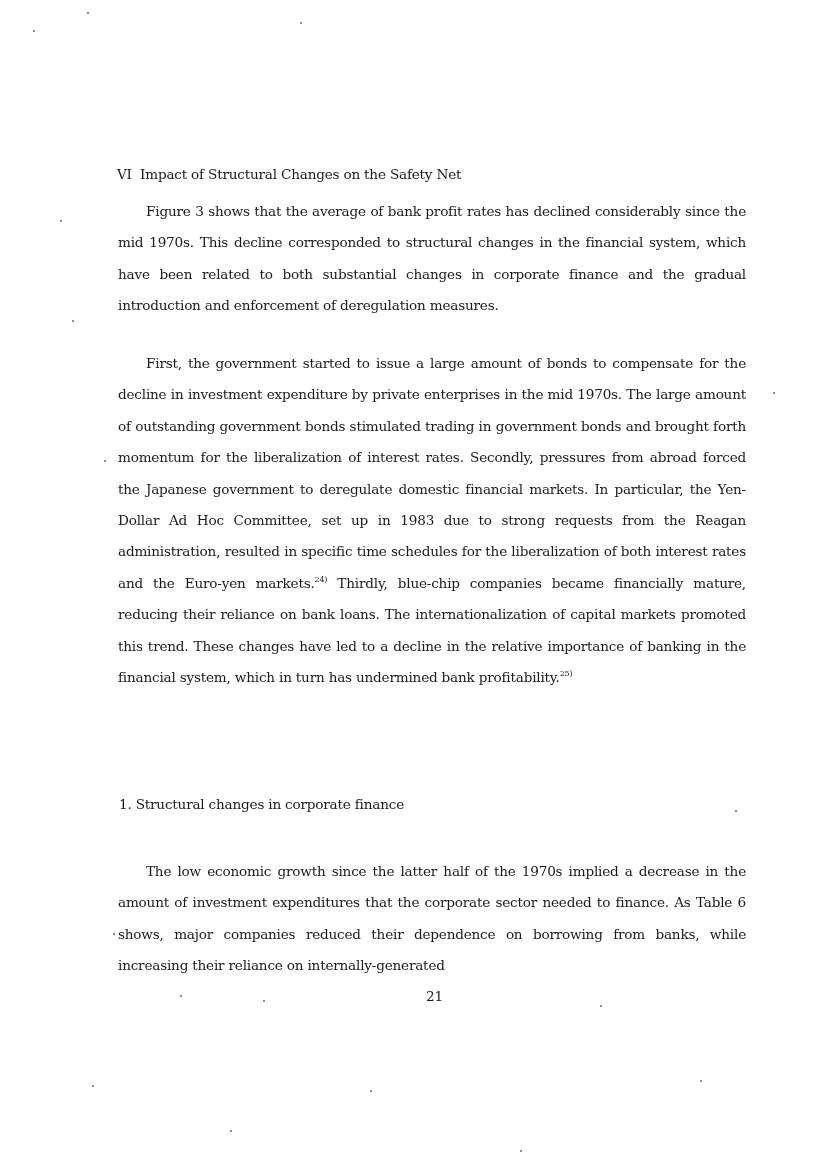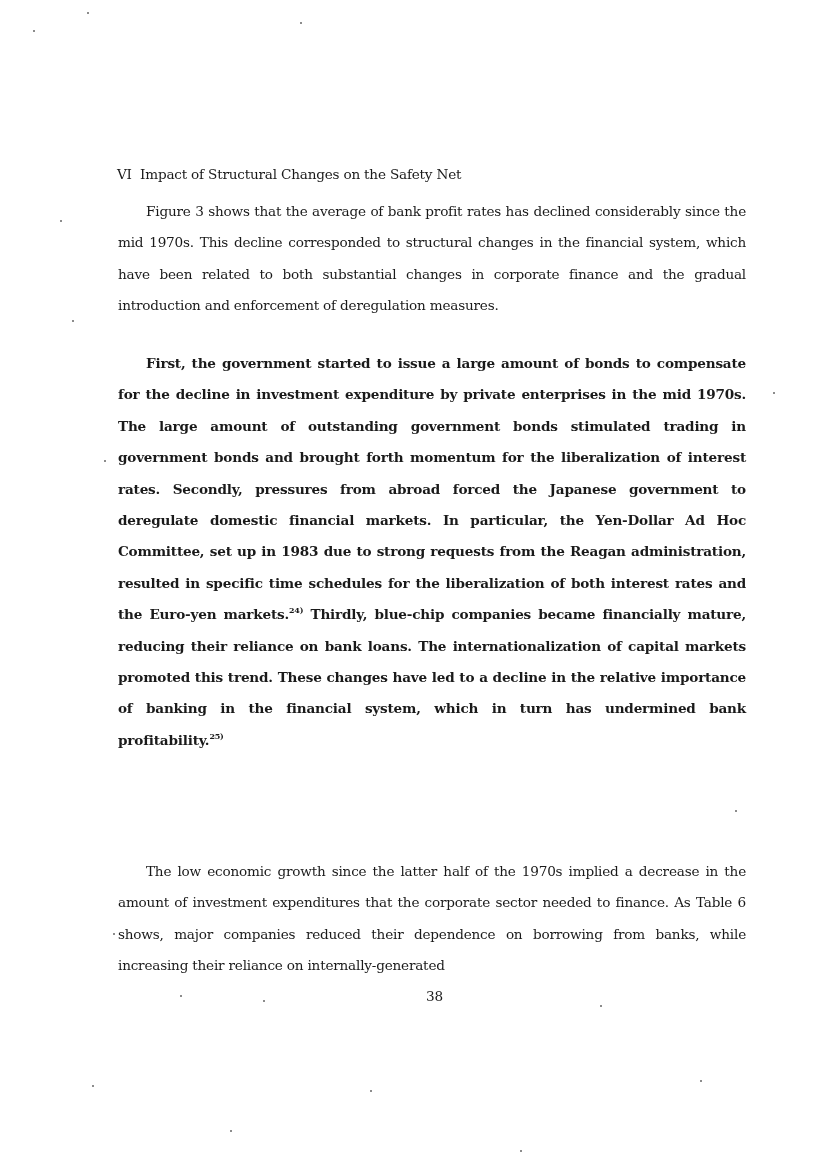--- a/index.html
+++ b/index.html
@@ -3,45 +3,46 @@
   <meta charset="utf-8">
   <style>
     html, body { margin: 0; padding: 0; background: #ffffff; }
     body { width: 827px; height: 1170px; position: relative; overflow: hidden; }
     .page { position: absolute; left: 0; top: 0; width: 827px; height: 944px; background: #fff; }
     .text { font-family: "DejaVu Serif", serif; color: #1a1a1a; font-size: 13.6px; letter-spacing: -0.2px; }
     .heading { position: absolute; left: 117px; top: 166px; width: 640px; white-space: nowrap; }
     .para { position: absolute; left: 118px; width: 628px; line-height: 31.4px; text-align: justify; }
     .para .indent { display: inline-block; width: 28px; }
     .p1 { top: 196px; }
-    .p2 { top: 348px; font-weight: bold; }
+    .p2 { top: 348px; }
     .subheading { position: absolute; left: 119px; top: 796px; white-space: nowrap; }
     .p3 { top: 856px; }
     sup { font-size: 8px; line-height: 0; vertical-align: 6px; }
     .pagenum { position: absolute; left: 426px; top: 988px; font-size: 13.6px; }
     .speck { position: absolute; width: 1.5px; height: 1.5px; background: #777; border-radius: 50%; }
   </style>
 </head>
 <body>
 
 <div class="page">
 
   <div class="heading text">
     <span>VI</span>&nbsp;
     <span>Impact of Structural Changes on the Safety Net</span>
   </div>
 
   <div class="para p1 text"><span class="indent"></span><span>Figure 3 shows that the average of bank profit rates has declined considerably since the mid 1970s. This decline corresponded to structural changes in the financial system, which have been related to both substantial changes in corporate finance and the gradual introduction and enforcement of deregulation measures.</span></div>
 
   <div class="para p2 text"><span class="indent"></span><span>First, the government started to issue a large amount of bonds to compensate for the decline in investment expenditure by private enterprises in the mid 1970s. The large amount of outstanding government bonds stimulated trading in government bonds and brought forth momentum for the liberalization of interest rates. Secondly, pressures from abroad forced the Japanese government to deregulate domestic financial markets. In particular, the Yen-Dollar Ad Hoc Committee, set up in 1983 due to strong requests from the Reagan administration, resulted in specific time schedules for the liberalization of both interest rates and the Euro-yen markets.</span><sup>24)</sup><span> Thirdly, blue-chip companies became financially mature, reducing their reliance on bank loans. The internationalization of capital markets promoted this trend. These changes have led to a decline in the relative importance of banking in the financial system, which in turn has undermined bank profitability.</span><sup>25)</sup></div>
 
+  <div class="subheading text">1. Structural changes in corporate finance</div>
 
   <div class="para p3 text"><span class="indent"></span><span>The low economic growth since the latter half of the 1970s implied a decrease in the amount of investment expenditures that the corporate sector needed to finance. As Table 6 shows, major companies reduced their dependence on borrowing from banks, while increasing their reliance on internally-generated</span></div>
 
-  <div class="pagenum text">38</div>
+  <div class="pagenum text">21</div>
 
   <div class="speck" style="left:33px;top:30px"></div>
   <div class="speck" style="left:87px;top:12px"></div>
   <div class="speck" style="left:300px;top:22px"></div>
   <div class="speck" style="left:60px;top:220px"></div>
   <div class="speck" style="left:72px;top:320px"></div>
   <div class="speck" style="left:104px;top:460px"></div>
   <div class="speck" style="left:773px;top:392px"></div>
   <div class="speck" style="left:735px;top:810px"></div>
   <div class="speck" style="left:113px;top:933px"></div>

